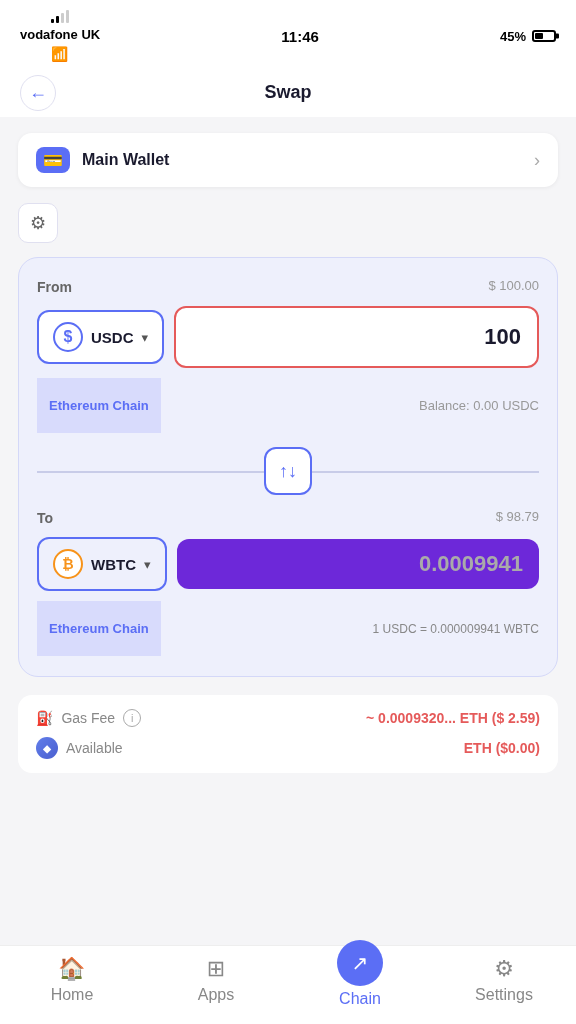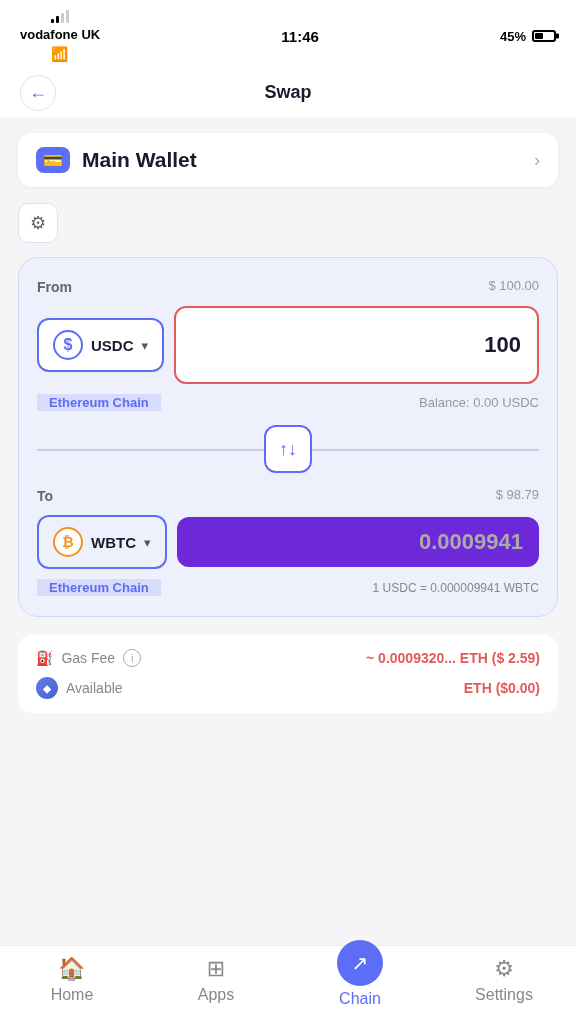--- a/index.html
+++ b/index.html
@@ -87,21 +87,21 @@
     }
     .wallet-left { display: flex; align-items: center; gap: 12px; }
     .wallet-icon {
       background: #5b6ef5;
       border-radius: 8px;
       width: 34px; height: 26px;
       display: flex; align-items: center; justify-content: center;
       color: #fff;
       font-size: 16px;
     }
-    .wallet-name { font-size: 21px; font-weight: 600; color: #1a1a2e; }
+    .wallet-name { font-size: 16px; font-weight: 600; color: #1a1a2e; }
     .wallet-chevron { color: #aaa; font-size: 18px; }
 
     
     .exchange-header {
       display: flex;
       align-items: center;
       justify-content: space-between;
       padding: 0 18px;
       margin-bottom: 14px;
     }
@@ -167,36 +167,36 @@
       font-weight: 700;
     }
     .token-name { font-size: 15px; font-weight: 700; color: #1a1a2e; }
     .token-chevron { color: #555; font-size: 13px; }
 
     .amount-input-box {
       flex: 1;
       background: #fff;
       border: 2px solid #e55a5a;
       border-radius: 12px;
-      padding: 24px 16px;
+      padding: 16px 16px;
       text-align: right;
       font-size: 22px;
       font-weight: 600;
       color: #1a1a2e;
     }
 
     .chain-balance-row {
       display: flex;
       align-items: center;
       justify-content: space-between;
     }
     .chain-badge {
       background: #d8dbfc;
       border-radius: 0;
-      padding: 1px 12px;
+      padding: 20px 12px;
       font-size: 13px;
       font-weight: 600;
       color: #5b6ef5;
     }
     .balance-text { font-size: 13px; color: #999; }
 
     
     .swap-divider {
       display: flex;
       align-items: center;

